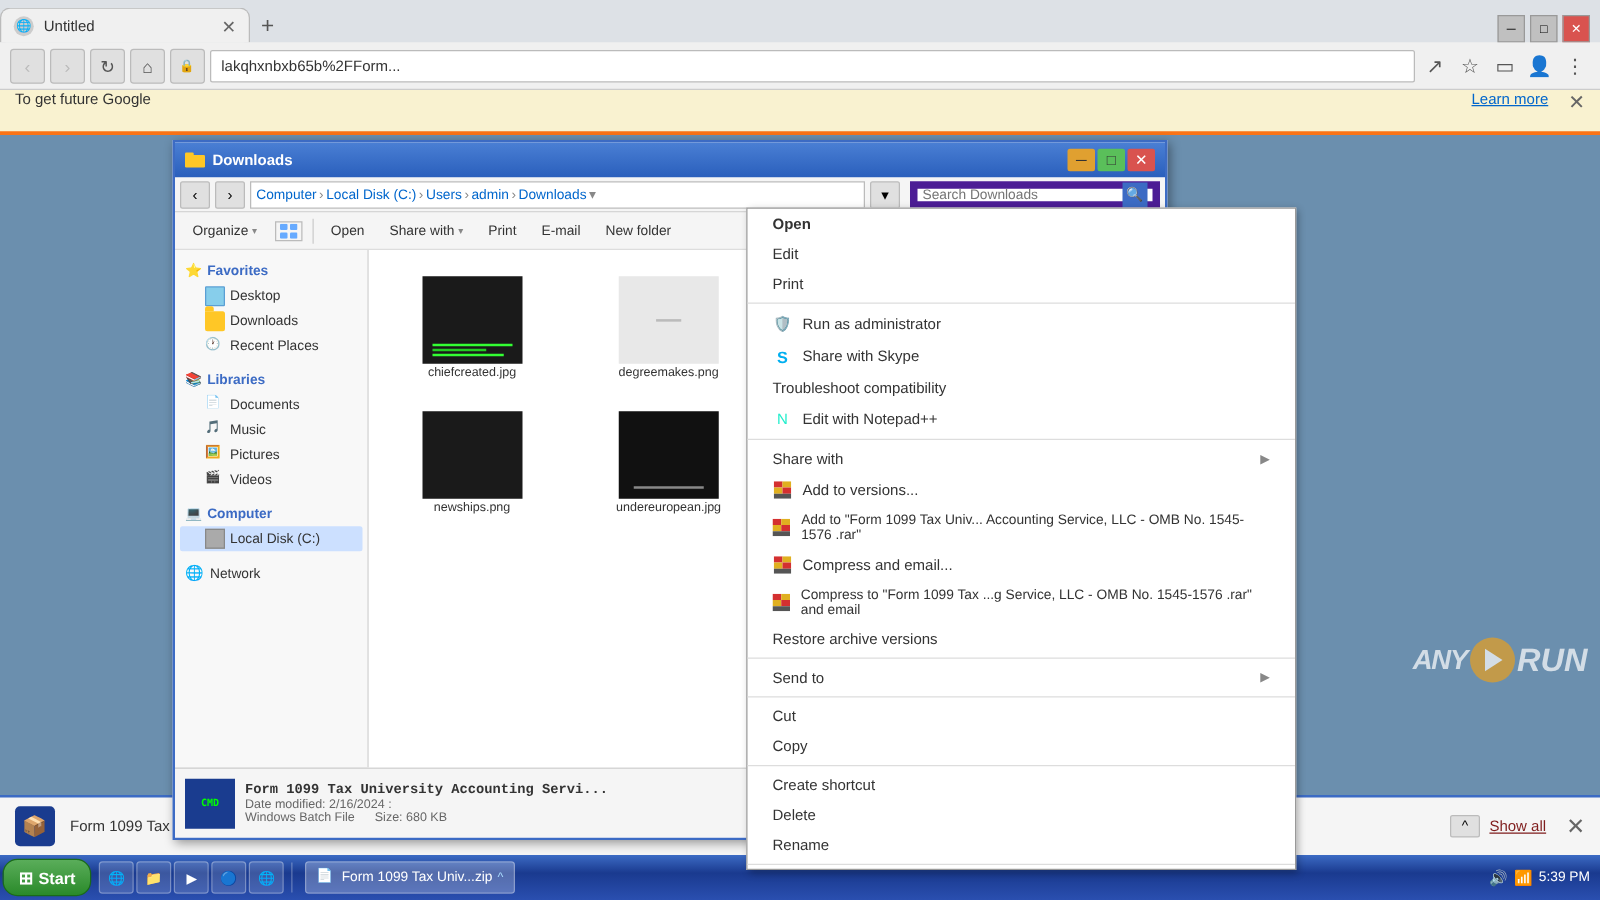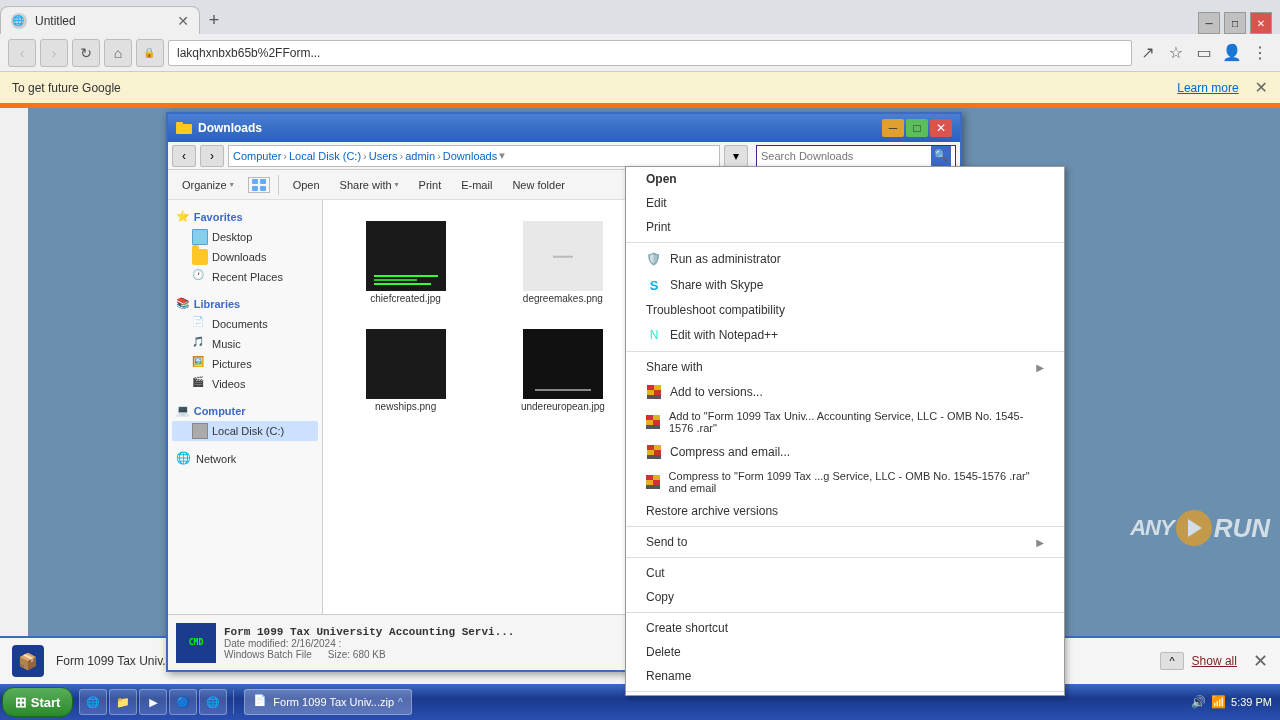--- a/index.html
+++ b/index.html
@@ -15,45 +15,45 @@
     .tab-controls { margin-left: auto; display: flex; align-items: center; gap: 4px; padding-right: 8px; }
     .tab-ctrl-btn { width: 22px; height: 22px; background: #c0c0c0; border: 1px solid #999; display: flex; align-items: center; justify-content: center; font-size: 10px; cursor: pointer; }
 
     .browser-toolbar { background: #f0f0f0; height: 38px; display: flex; align-items: center; padding: 0 8px; gap: 4px; border-bottom: 1px solid #ccc; }
     .nav-btn { width: 28px; height: 28px; background: #e0e0e0; border: 1px solid #bbb; border-radius: 3px; display: flex; align-items: center; justify-content: center; cursor: pointer; font-size: 14px; color: #555; }
     .nav-btn.disabled { color: #bbb; }
     .address-bar { flex: 1; height: 26px; background: white; border: 1px solid #bbb; border-radius: 2px; display: flex; align-items: center; padding: 0 8px; font-size: 12px; color: #333; }
     .browser-action-btns { display: flex; gap: 4px; }
     .browser-action-btn { width: 24px; height: 24px; display: flex; align-items: center; justify-content: center; cursor: pointer; color: #555; font-size: 16px; }
 
-    .info-bar { background: #f9f2d0; height: 36px; display: flex; align-items: center; padding: 0 12px; border-bottom: 5px solid #f97316; font-size: 12px; color: #333; }
+    .info-bar { background: #f9f2d0; height: 36px; display: flex; padding: 0 12px; border-bottom: 3px solid #f97316; font-size: 12px; color: #333; }
     .info-bar-text { flex: 1; }
     .learn-more { color: #0066cc; text-decoration: underline; cursor: pointer; margin-right: 16px; }
     .info-bar-close { cursor: pointer; color: #666; font-size: 16px; }
 
     
-    .main-content { flex: 1; background: #6b8fae; position: relative; display: flex; align-items: flex-start; justify-content: flex-start; padding: 8px; margin-left: 28px; }
+    .main-content { flex: 1; background: #6b8fae; position: relative; display: flex; align-items: flex-start; justify-content: flex-start; padding: 8px; }
 
     
     .explorer-window { position: absolute; left: 138px; top: 4px; width: 796px; height: 560px; background: white; border: 2px solid #3c6bc4; box-shadow: 2px 2px 8px rgba(0,0,0,0.4); display: flex; flex-direction: column; }
     .explorer-title-bar { background: linear-gradient(to bottom, #4a7fd4, #2a5fbc); height: 28px; display: flex; align-items: center; padding: 0 8px; }
     .explorer-title-icon { width: 16px; height: 16px; margin-right: 6px; }
     .explorer-title-text { color: white; font-size: 12px; font-weight: bold; flex: 1; }
     .explorer-window-btns { display: flex; gap: 2px; }
     .win-btn { width: 22px; height: 18px; display: flex; align-items: center; justify-content: center; font-size: 12px; cursor: pointer; border-radius: 2px; }
     .win-btn.min { background: #e0a030; color: #333; }
     .win-btn.max { background: #5abf5a; color: #333; }
     .win-btn.close { background: #d9534f; color: white; }
 
     .explorer-nav-bar { background: #f5f5f5; height: 28px; display: flex; align-items: center; padding: 0 4px; border-bottom: 1px solid #ccc; gap: 4px; }
     .exp-nav-btn { width: 24px; height: 22px; background: #e0e0e0; border: 1px solid #bbb; display: flex; align-items: center; justify-content: center; font-size: 12px; cursor: pointer; border-radius: 2px; }
     .breadcrumb-bar { flex: 1; height: 22px; background: white; border: 1px solid #bbb; display: flex; align-items: center; padding: 0 4px; font-size: 11px; gap: 2px; }
     .breadcrumb-item { color: #0066cc; cursor: pointer; }
     .breadcrumb-sep { color: #888; }
-    .search-bar { width: 200px; height: 22px; background: white; border: 1px solid #4c1d95; display: flex; align-items: center; padding: 0 4px; }
+    .search-bar { width: 200px; height: 22px; background: white; border: 6px solid #4c1d95; display: flex; align-items: center; padding: 0 4px; }
     .search-bar input { border: none; outline: none; flex: 1; font-size: 11px; background: transparent; }
     .search-icon-btn { width: 20px; height: 20px; background: #3c6bc4; display: flex; align-items: center; justify-content: center; cursor: pointer; color: white; font-size: 11px; }
 
     .explorer-toolbar { background: #f5f5f5; height: 30px; display: flex; align-items: center; padding: 0 8px; border-bottom: 1px solid #ddd; gap: 8px; }
     .toolbar-btn { display: flex; align-items: center; gap: 3px; padding: 2px 6px; cursor: pointer; border-radius: 2px; font-size: 11px; color: #333; }
     .toolbar-btn .dropdown-arrow { font-size: 8px; color: #888; }
     .toolbar-separator { width: 1px; height: 20px; background: #ccc; }
     .toolbar-view-btns { margin-left: auto; display: flex; gap: 2px; }
     .view-btn { width: 22px; height: 22px; border: 1px solid #bbb; background: #e0e0e0; display: flex; align-items: center; justify-content: center; font-size: 11px; cursor: pointer; }
     .help-btn { width: 22px; height: 22px; border: 1px solid #bbb; background: #e0e0e0; border-radius: 50%; display: flex; align-items: center; justify-content: center; font-size: 12px; font-weight: bold; color: #0066cc; cursor: pointer; }

